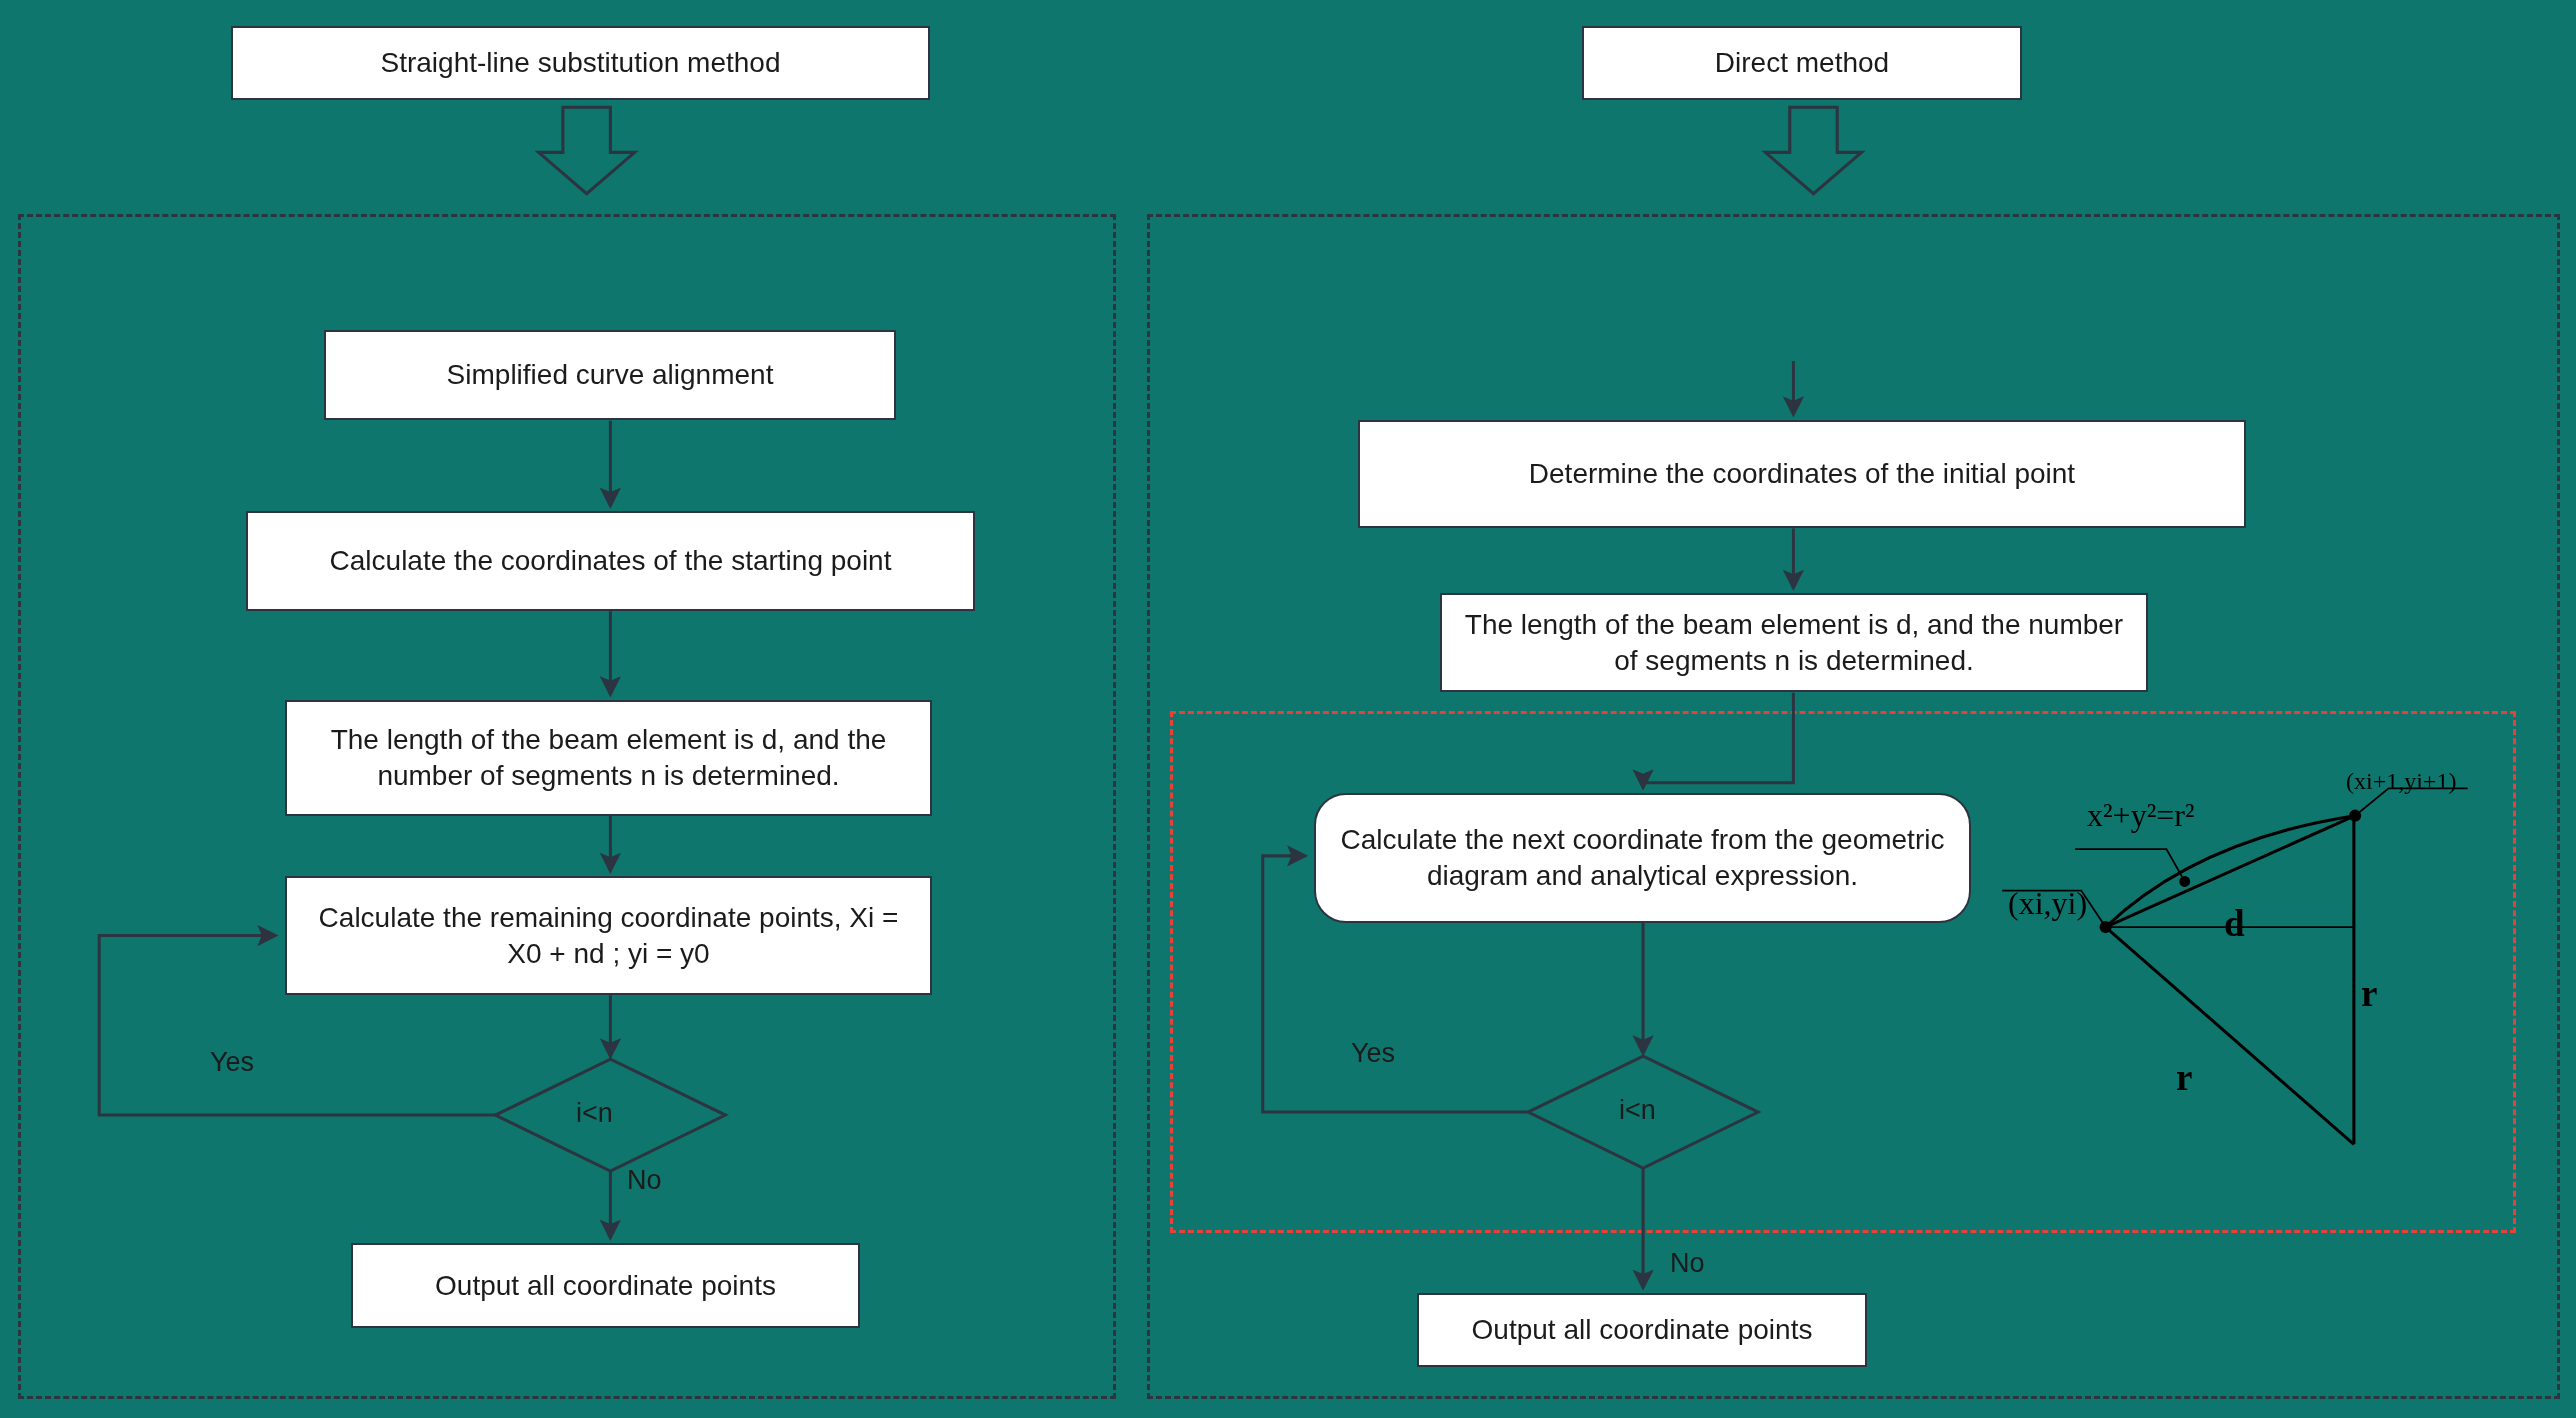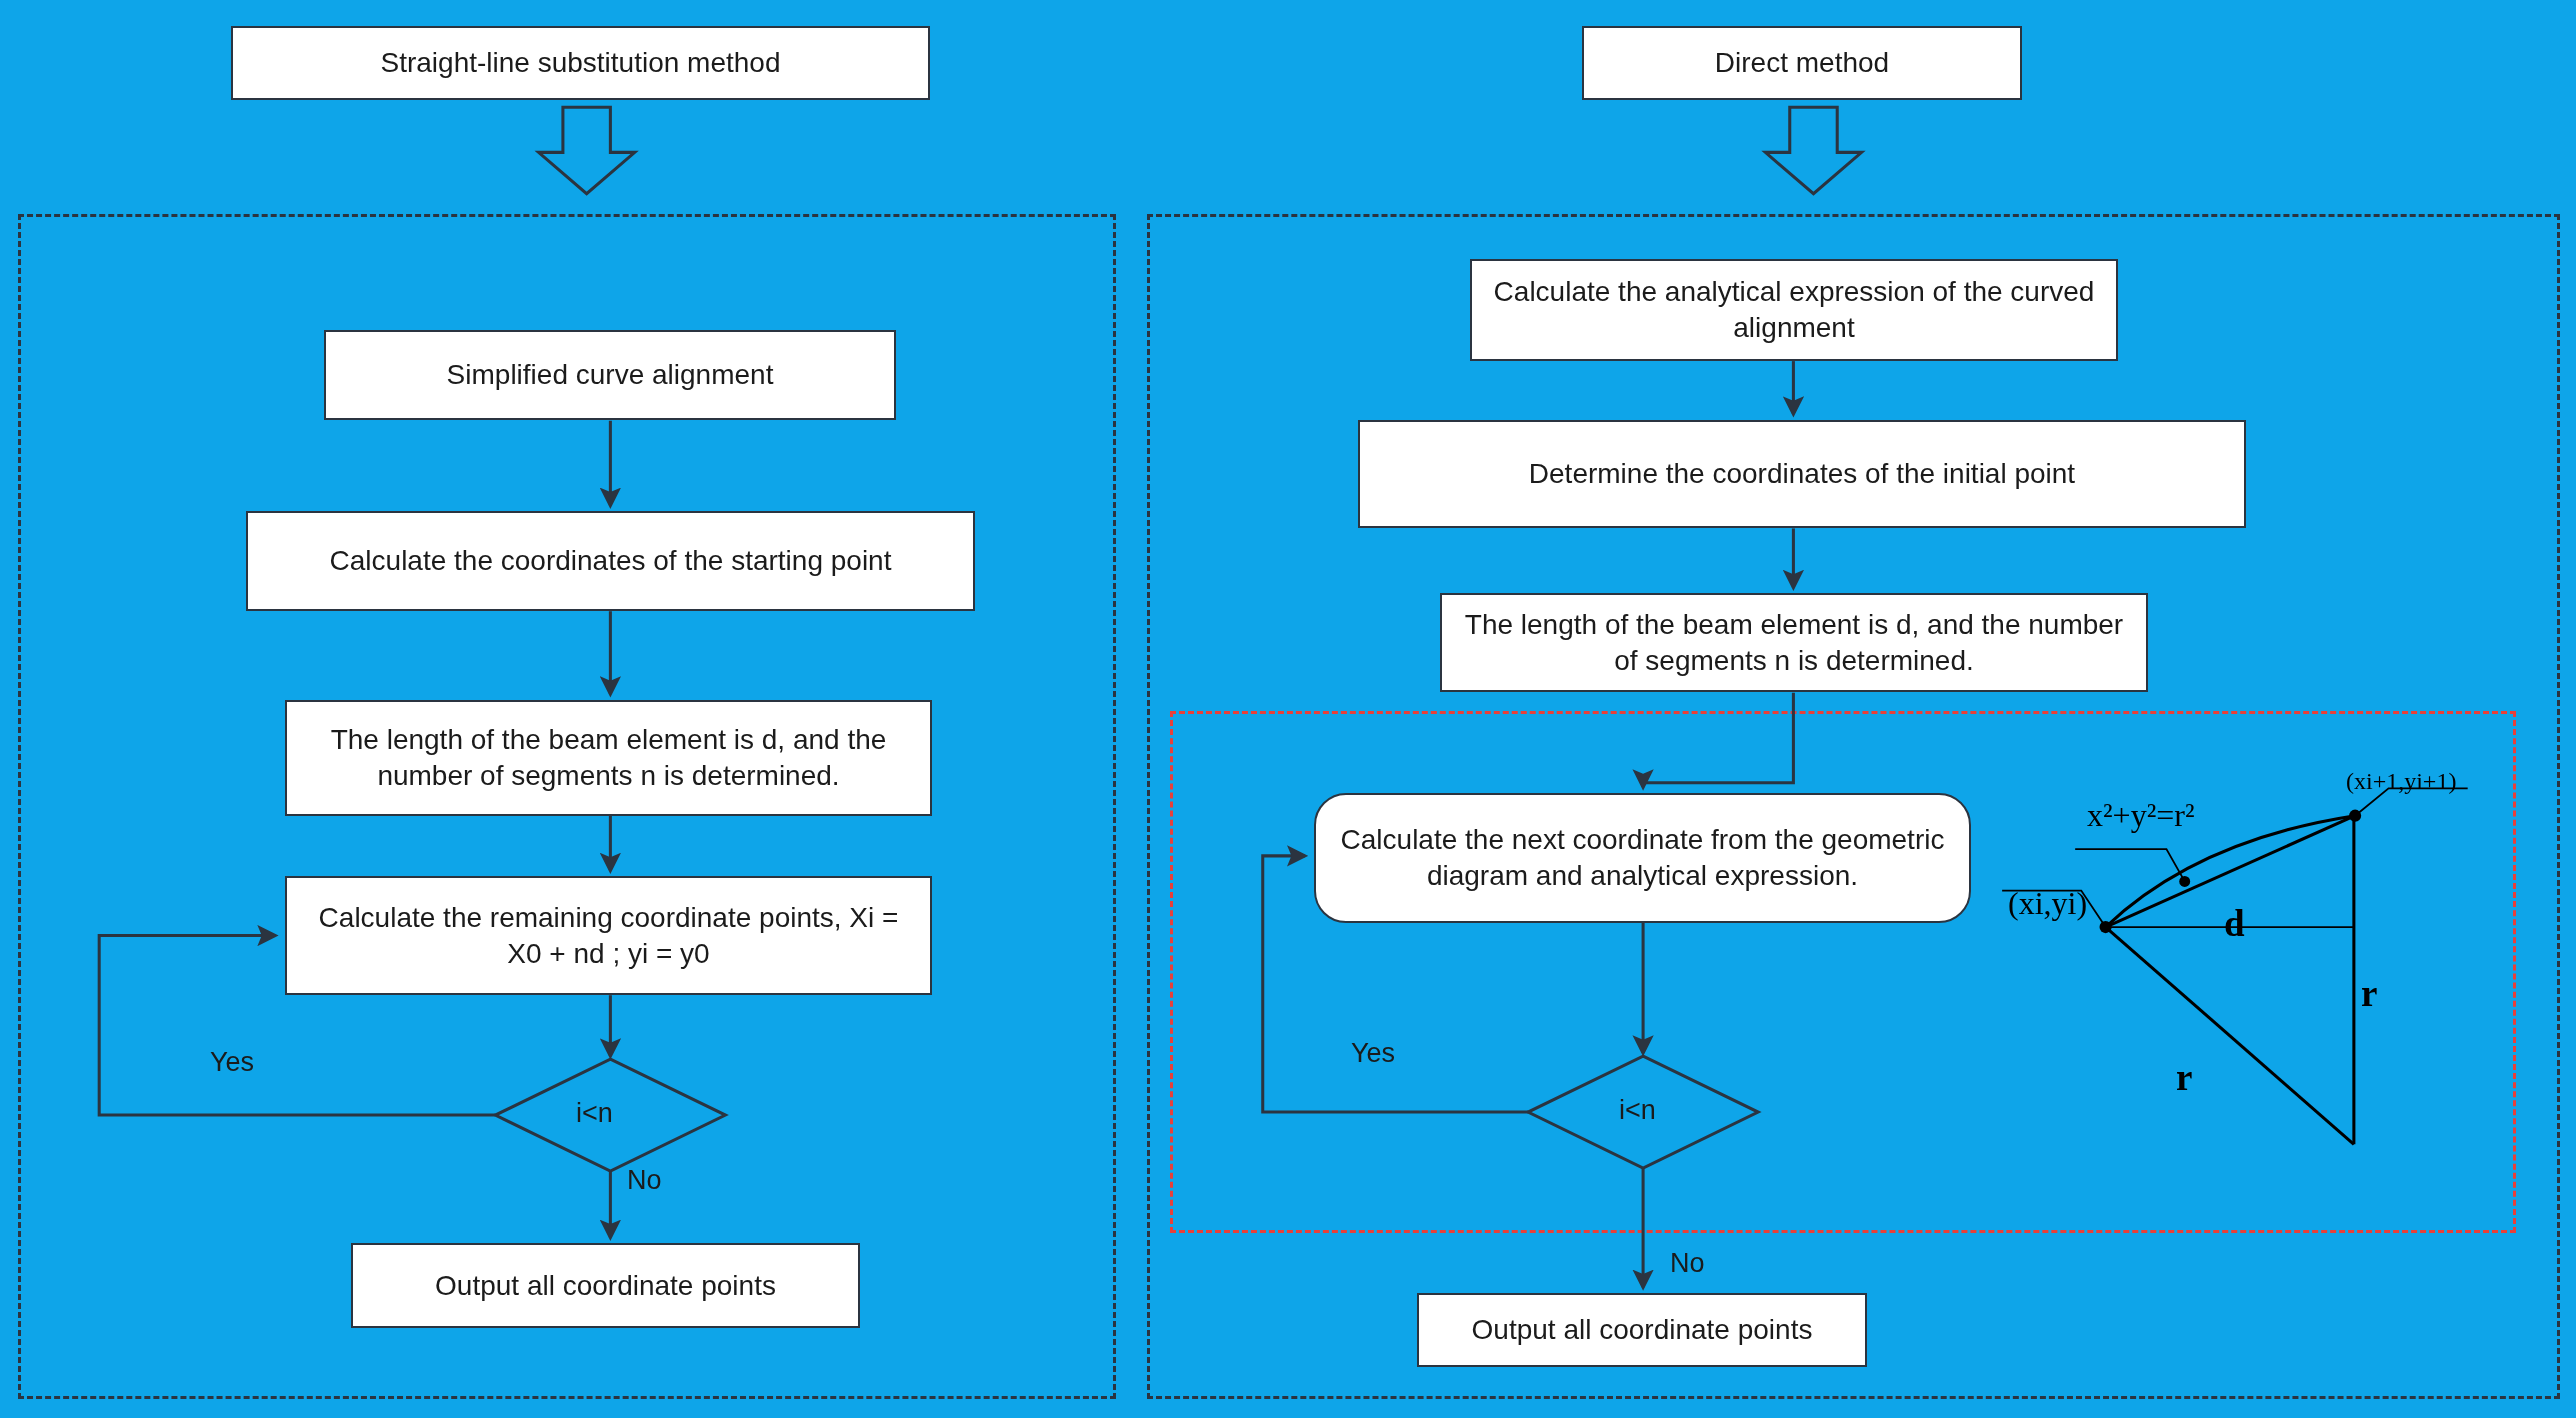--- a/index.html
+++ b/index.html
@@ -1,17 +1,17 @@
 <!DOCTYPE html>
 <html style="font-size:9.7px"><head>
 <meta charset="utf-8">
 <style>
   html,body{margin:0;padding:0;background:#ffffff;}
   body{font-family:"Liberation Sans", sans-serif;}
-  #stage{position:relative;width:2576px;height:1419px;background:#0ea5e9;overflow:hidden;}
+  #stage{position:relative;width:2576px;height:1419px;background:#0f766e;overflow:hidden;}
 
   
   .node{
     position:absolute;
     border:2.4px solid #2b3440;
     background:#ffffff;
     box-sizing:border-box;
     display:flex;align-items:center;justify-content:center;
     text-align:center;
     color:#1b1b1b;
@@ -93,23 +93,20 @@
   </div>
 
   <div class="node header" style="left:1582px; top:25.6px; width:440px; height:74px;">
     <span>Direct method</span>
   </div>
 
   <div class="panel" style="left:1147px; top:214px; width:1413px; height:1185px;"></div>
 
   <div class="redpanel" style="left:1170px; top:711px; width:1346px; height:522px;"></div>
 
-  <div class="node" style="left:1470px; top:259px; width:648px; height:102px;">
-    <span>Calculate the analytical expression of the curved alignment</span>
-  </div>
 
   <div class="node" style="left:1358px; top:420px; width:888px; height:108px;">
     <span>Determine the coordinates of the initial point</span>
   </div>
 
   <div class="node" style="left:1440px; top:593px; width:708px; height:99px;">
     <span>The length of the beam element is d, and the number of segments n is determined.</span>
   </div>
 
   <div class="node" style="left:1314px; top:793px; width:657px; height:130px;border-radius:32px;">

